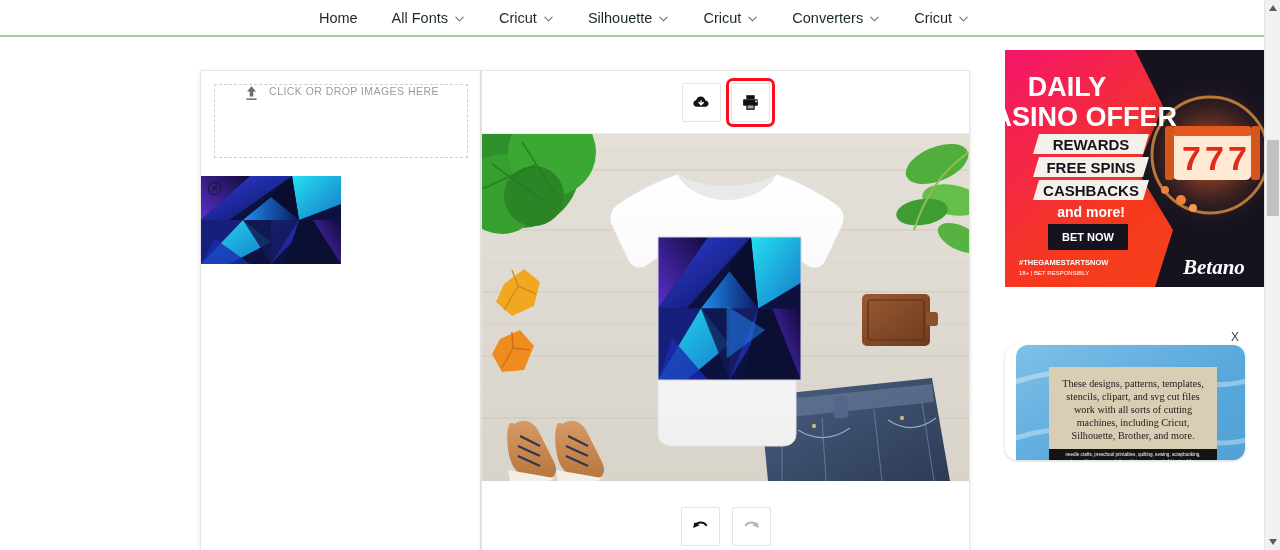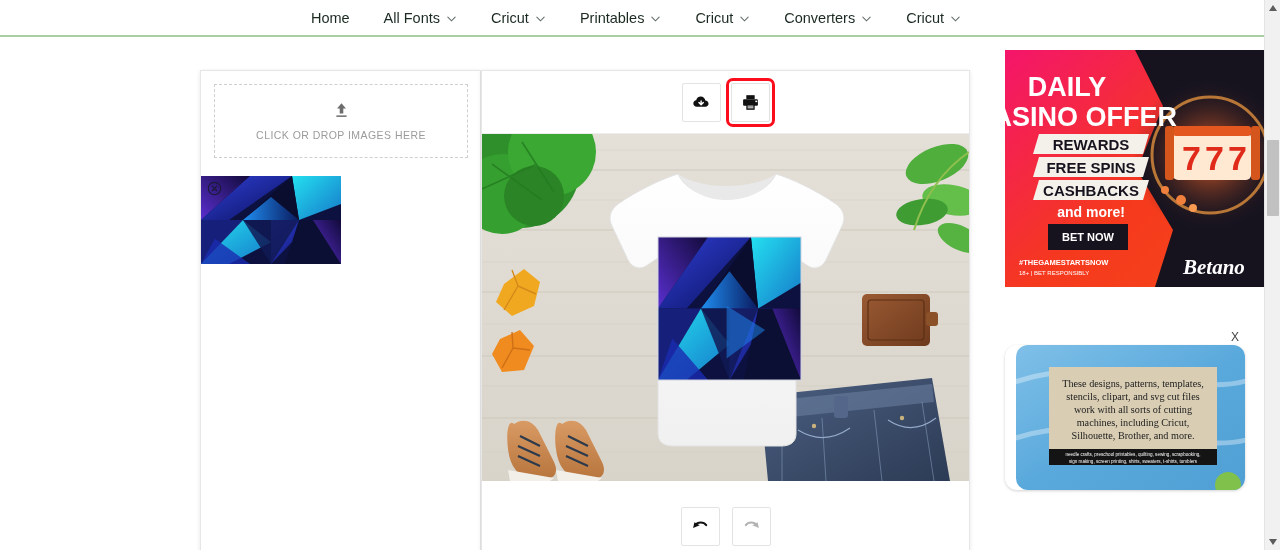--- a/index.html
+++ b/index.html
@@ -6,21 +6,21 @@
   html, body {
     width: 1280px; height: 550px;
     background: #ffffff;
     font-family: "Liberation Sans", sans-serif;
     overflow: hidden;
   }
   body { position: relative; }
 
   
   .navbar {
-    position: absolute; top: 0; left: 4px;
+    position: absolute; top: 0; left: 12px;
     width: 1264px; height: 36px;
     display: flex; align-items: center; justify-content: center;
     background: #ffffff;
   }
   .nav-items { display: flex; align-items: center; gap: 34px; }
   .nav-item {
     display: flex; align-items: center; gap: 6px;
     font-size: 14.5px; color: #1b2a20; cursor: pointer;
     white-space: nowrap;
   }
@@ -38,22 +38,22 @@
     border: 1px solid #e6e6e6;
     box-shadow: 0 1px 4px rgba(0,0,0,.10);
   }
 
   
   .panel-left { left: 200px; top: 32px; width: 281px; height: 503px; }
   .dropzone {
     position: absolute; left: 13px; top: 13px;
     width: 254px; height: 74px;
     border: 1px dashed #cfcfcf;
-    display: flex; flex-direction: column;
-    align-items: center; justify-content: center; gap: 9px;
+    display: flex; flex-direction: row;
+    align-items: flex-start; justify-content: center; gap: 9px;
     cursor: pointer;
   }
   .dz-label { font-size: 10.5px; letter-spacing: .45px; color: #9b9b9b; }
   .thumb-wrap { position: absolute; left: 0; top: 105px; width: 140px; height: 88px; cursor: pointer; }
   .thumb { position: absolute; inset: 0; overflow: hidden; }
   .thumb-remove {
     position: absolute; left: 6px; top: 5px; z-index: 4;
     width: 15px; height: 15px; cursor: pointer;
   }
 
@@ -81,21 +81,21 @@
   .ad-top {
     position: absolute; left: 1005px; top: 50px;
     width: 265px; height: 237px; overflow: hidden; cursor: pointer;
   }
   .ad-close {
     position: absolute; left: 1231px; top: 330px;
     font-size: 12px; color: #444; cursor: pointer; letter-spacing: .5px;
   }
   .ad-bottom {
     position: absolute; left: 1005px; top: 345px;
-    width: 240px; height: 145px; border-radius: 12px;
+    width: 240px; height: 115px; border-radius: 12px;
     overflow: hidden; cursor: pointer;
     box-shadow: 0 1px 3px rgba(0,0,0,.18);
     padding-left: 11px;
   }
 
   
   .scrollbar {
     position: absolute; top: 0; right: 0; width: 16px; height: 550px;
     background: #f1f1f1; border-left: 1px solid #e4e4e4;
   }
@@ -130,21 +130,21 @@
     </div>
 
     <div class="nav-item">
       <span>Cricut</span>
       <svg class="caret" viewBox="0 0 12 12">
         <path d="M2 4.5 L6 8.5 L10 4.5" fill="none" stroke="#2c3a30" stroke-width="1.1" stroke-linecap="round"></path>
       </svg>
     </div>
 
     <div class="nav-item">
-      <span>Printables</span>
+      <span>Silhouette</span>
       <svg class="caret" viewBox="0 0 12 12">
         <path d="M2 4.5 L6 8.5 L10 4.5" fill="none" stroke="#2c3a30" stroke-width="1.1" stroke-linecap="round"></path>
       </svg>
     </div>
 
     <div class="nav-item">
       <span>Cricut</span>
       <svg class="caret" viewBox="0 0 12 12">
         <path d="M2 4.5 L6 8.5 L10 4.5" fill="none" stroke="#2c3a30" stroke-width="1.1" stroke-linecap="round"></path>
       </svg>

